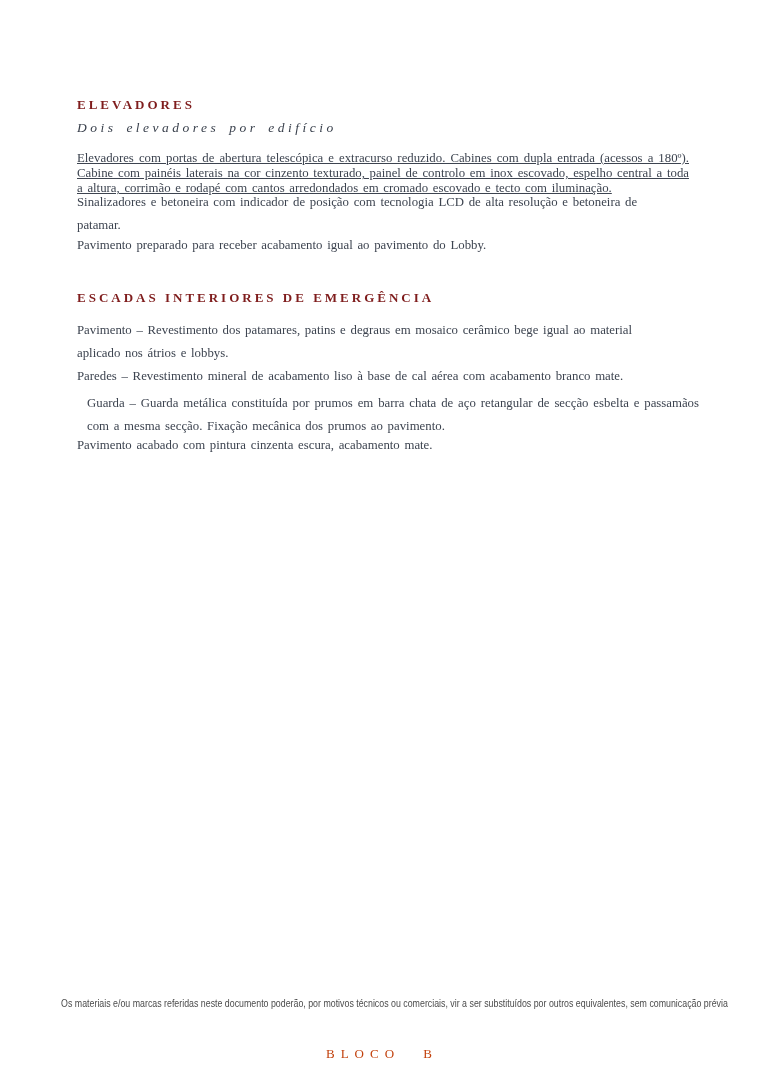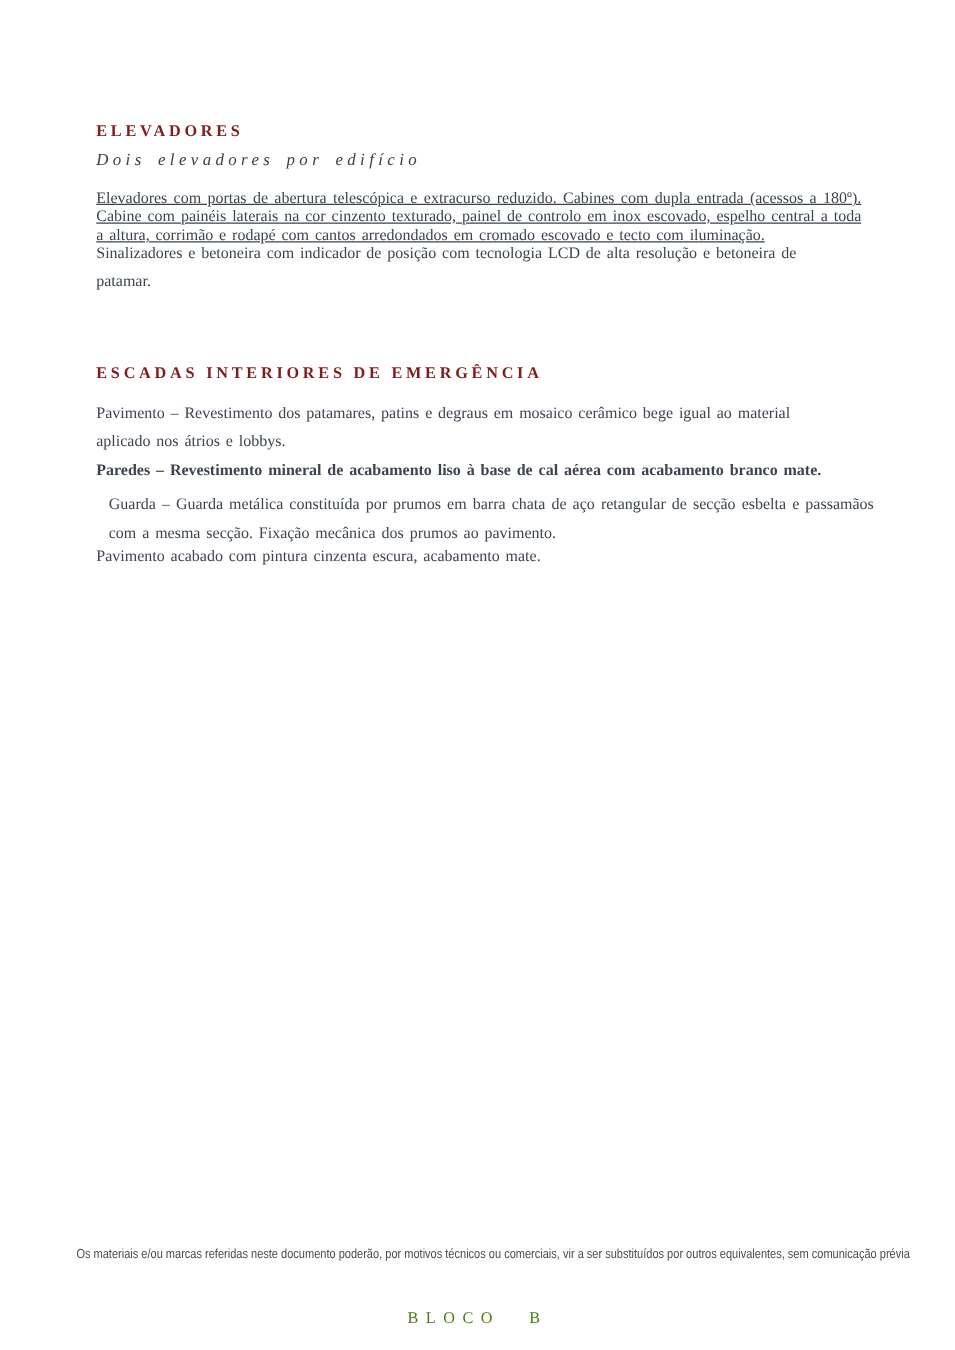--- a/index.html
+++ b/index.html
@@ -79,42 +79,43 @@
   .footer-page-label {
     position: absolute;
     top: 1046px;
     left: 0;
     width: 764px;
     text-align: center;
     font-family: "Liberation Serif", serif;
     font-size: 13px;
     letter-spacing: 6px;
     word-spacing: 14px;
-    color: #4d7c0f;
+    color: #c2410c;
   }
 </style>
 </head>
 <body>
 
 <div class="page">
 
   <h1 class="section-heading" style="top: 97px;">ELEVADORES</h1>
 
   <div class="section-subheading" style="top: 120px;">Dois elevadores por edifício</div>
 
   <p class="para tight" style="top: 151px; text-decoration: underline;">Elevadores  com portas de abertura telescópica e extracurso reduzido. Cabines com dupla entrada (acessos a 180º). Cabine com painéis laterais na cor cinzento texturado, painel de controlo em inox escovado, espelho central a toda a altura, corrimão e rodapé com cantos arredondados em cromado escovado e tecto com iluminação.</p>
 
   <p class="para roomy-left" style="top: 191px; width: 600px;">Sinalizadores e betoneira com indicador de posição com tecnologia LCD de alta resolução e betoneira de patamar.</p>
 
+  <p class="para single" style="top: 237px;">Pavimento preparado para receber acabamento igual ao pavimento do Lobby.</p>
 
   <h1 class="section-heading" style="top: 290px;">ESCADAS INTERIORES DE EMERGÊNCIA</h1>
 
   <p class="para roomy-left" style="top: 319px; width: 600px;">Pavimento – Revestimento dos patamares, patins e degraus em mosaico cerâmico bege igual ao material aplicado nos átrios e lobbys.</p>
 
-  <p class="para single" style="top: 368px; font-weight: bold;">Paredes – Revestimento mineral de acabamento liso à base de cal aérea com acabamento branco mate.</p>
+  <p class="para single" style="top: 368px;">Paredes – Revestimento mineral de acabamento liso à base de cal aérea com acabamento branco mate.</p>
 
   <p class="para roomy" style="top: 392px;">Guarda – Guarda metálica constituída por prumos em barra chata de aço retangular de secção esbelta e passamãos com a mesma secção. Fixação mecânica dos prumos ao pavimento.</p>
 
   <p class="para single" style="top: 437px;">Pavimento acabado com pintura cinzenta escura, acabamento mate.</p>
 
 
   <div class="footer-disclaimer">Os materiais e/ou marcas referidas neste documento poderão, por motivos técnicos ou comerciais, vir a ser substituídos por outros equivalentes, sem comunicação prévia</div>
 
   <div class="footer-page-label">BLOCO B</div>
 

